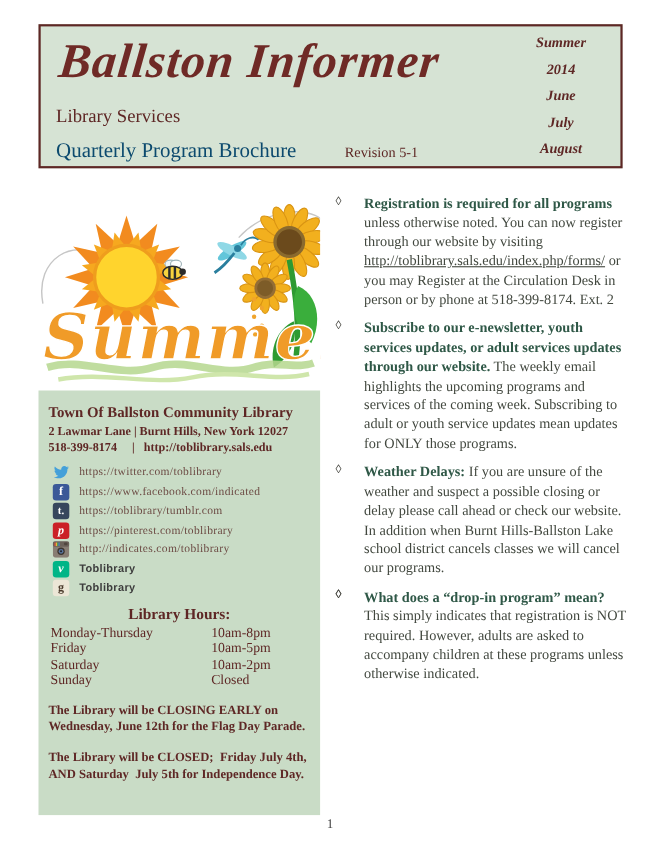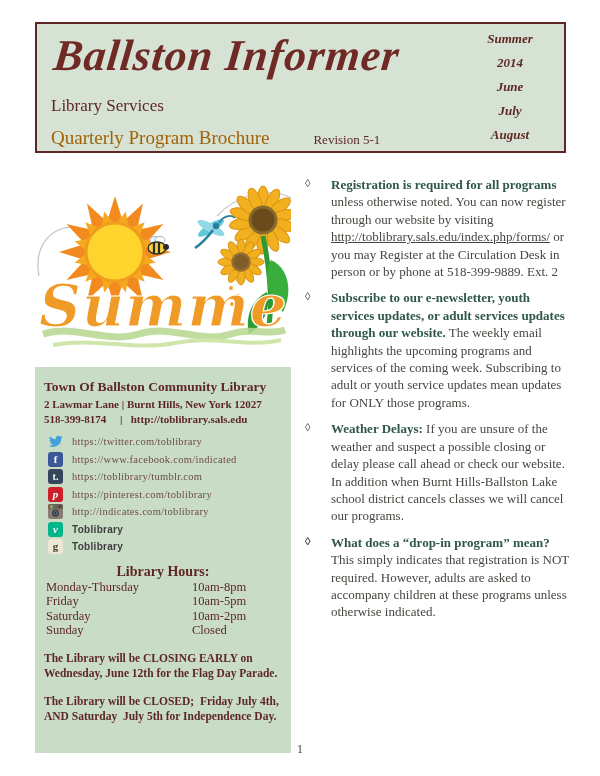--- a/index.html
+++ b/index.html
@@ -19,33 +19,33 @@
     padding:6px 14px;
   }
   .masthead-title {
     font-style:italic; font-weight:bold;
     font-size:44px; line-height:52px;
     color:#6f2a26; letter-spacing:1px;
     transform:skewX(-6deg); transform-origin:left bottom;
   }
   .masthead-sub1 { font-size:17px; color:#5e2725; margin-top:14px; }
   .masthead-sub2-row { display:flex; align-items:baseline; margin-top:11px; }
-  .masthead-sub2 { font-size:19px; color:#a16207; }
+  .masthead-sub2 { font-size:19px; color:#0c4a6e; }
   .masthead-rev { font-size:13px; color:#5e2725; margin-left:44px;text-align:right; }
   .season-col {
     position:absolute; right:12px; top:8px; width:84px;
     text-align:center; color:#5e2725;
     font-weight:bold; font-style:italic; font-size:13px;
   }
   .season-col div { margin-bottom:10px; line-height:14px; }
   
   .clipart { position:absolute; left:35px; top:176px; width:256px; height:177px; }
   
   .infobox {
-    position:absolute; left:35px; top:367px; width:256px; height:386px;
+    position:absolute; left:35px; top:355px; width:256px; height:386px;
     background:#c9dcc6; padding:12px 9px 8px 9px;
     color:#5e2725;
   }
   .lib-name { font-weight:bold; font-size:13.5px; line-height:15px; }
   .lib-addr { font-weight:bold; font-size:11px; line-height:14px; margin-top:3px; white-space:pre-wrap; }
   .lib-phone { font-weight:bold; font-size:11px; line-height:14px; margin-top:1px; white-space:pre-wrap; }
   .social { margin-top:7px; }
   .social-row { display:flex; align-items:center; height:17.5px; }
   .social-icon { width:15px; height:15px; margin-left:4px; margin-right:9px; flex:none;
                  display:flex; align-items:center; justify-content:center; }
@@ -290,21 +290,21 @@
   </div>
 
   <div class="notice">The Library will be CLOSING EARLY on Wednesday, June 12th for the Flag Day Parade.</div>
   <div class="notice">The Library will be CLOSED;  Friday July 4th, AND Saturday  July 5th for Independence Day.</div>
 </div>
 
 <div class="bullets">
 
   <div class="bullet">
     <span class="bullet-marker">◊</span>
-    <p class="btext"><span class="lead">Registration is required for all programs</span><span> unless otherwise noted.  You can now register through our website by visiting </span><a class="ilink">http://toblibrary.sals.edu/index.php/forms/</a><span> or you may Register at the Circulation Desk in person or by phone at 518-399-9889.  Ext. 2</span></p>
+    <p class="btext"><span class="lead">Registration is required for all programs</span><span> unless otherwise noted.  You can now register through our website by visiting </span><a class="ilink">http://toblibrary.sals.edu/index.php/forms/</a><span> or you may Register at the Circulation Desk in person or by phone at 518-399-8174.  Ext. 2</span></p>
   </div>
 
   <div class="bullet">
     <span class="bullet-marker">◊</span>
     <p class="btext"><span class="lead">Subscribe to our e-newsletter, youth services updates, or adult services updates through our website.</span><span> The weekly email highlights the upcoming programs and services of the coming week. Subscribing to adult or youth service updates mean updates for ONLY those programs.</span></p>
   </div>
 
   <div class="bullet">
     <span class="bullet-marker">◊</span>
     <p class="btext"><span class="lead">Weather Delays:</span><span>  If you are unsure of the weather and suspect a possible closing or delay please call ahead or check our website. In addition when Burnt Hills-Ballston Lake school district cancels classes we will cancel our programs.</span></p>

